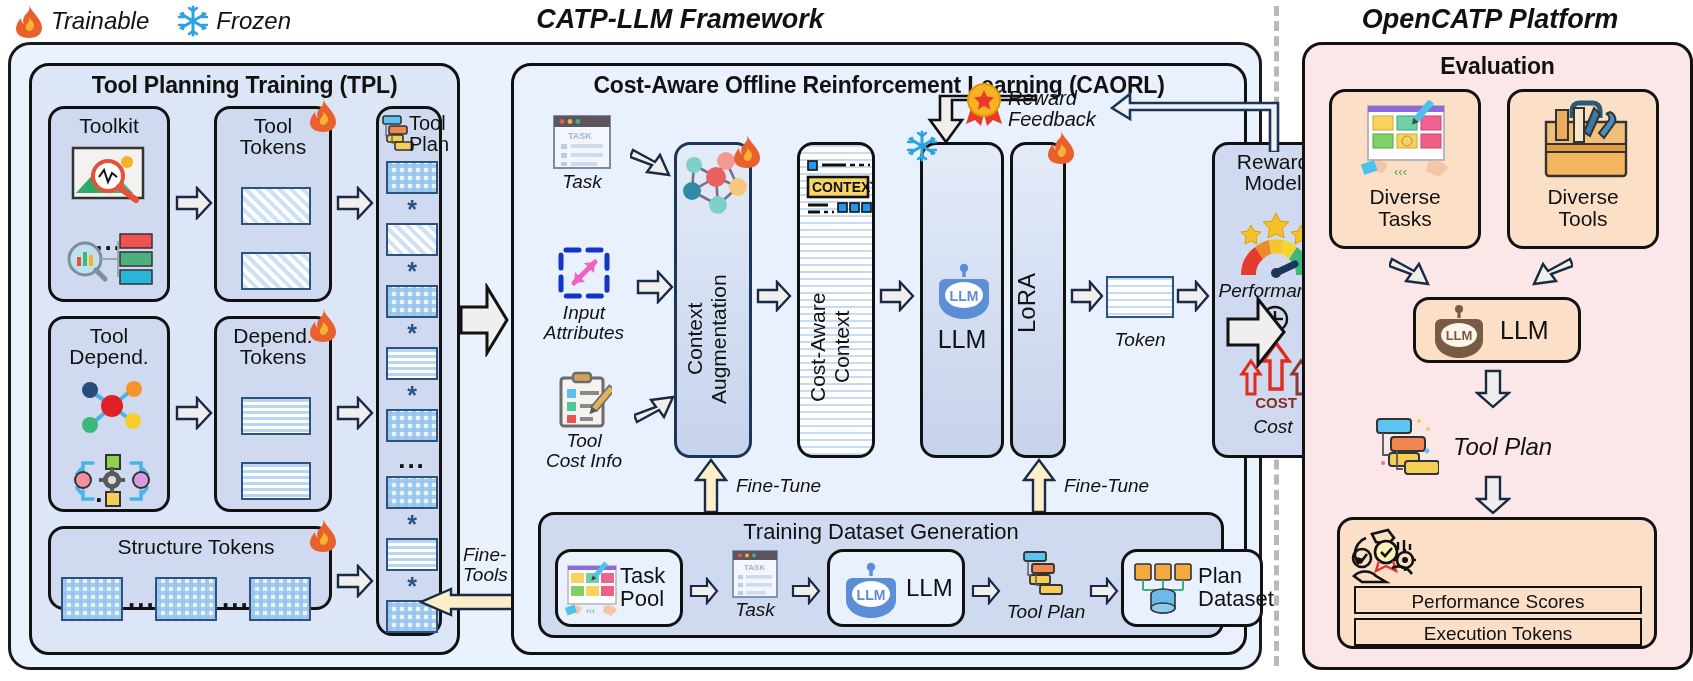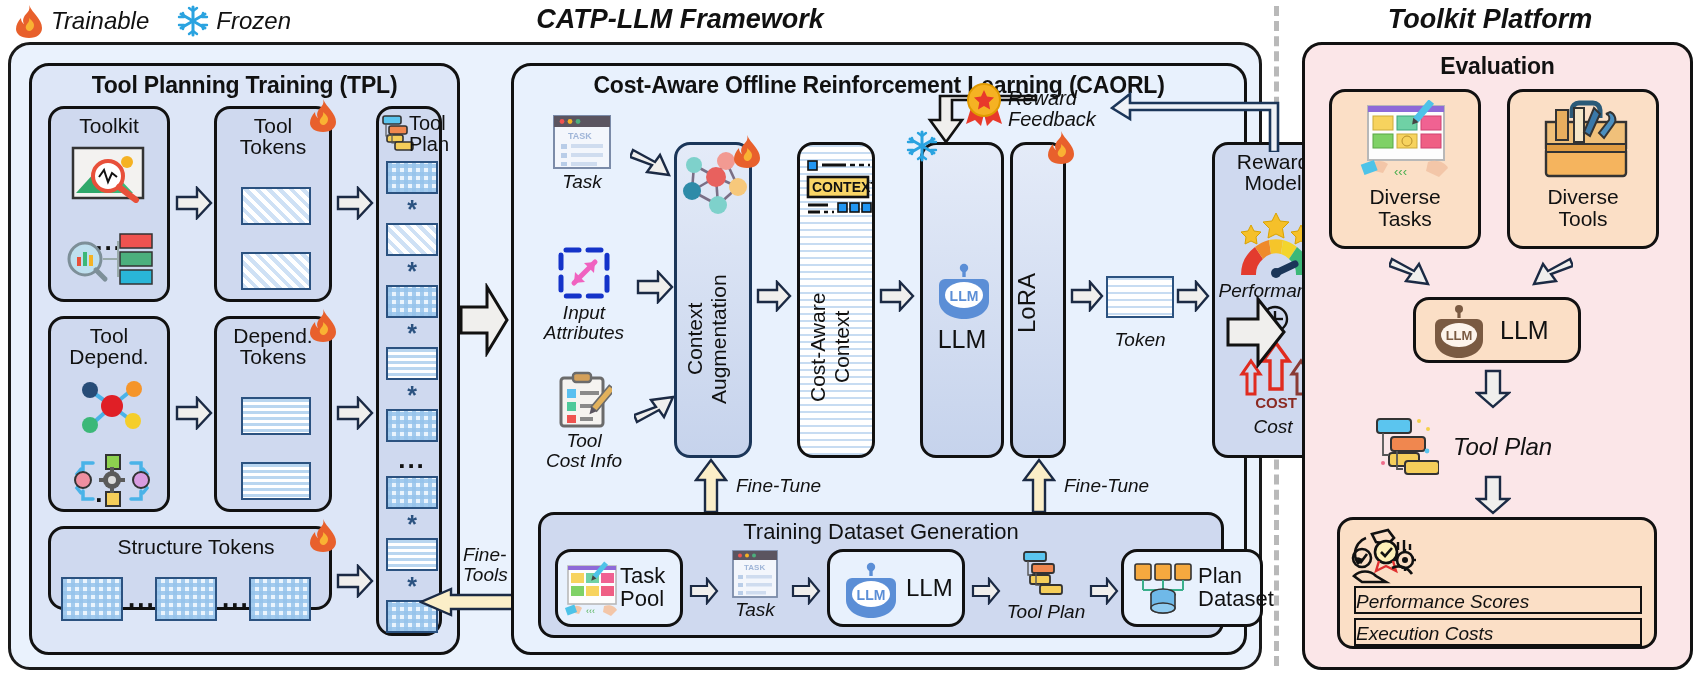--- a/index.html
+++ b/index.html
@@ -46,21 +46,21 @@
   .flame{width:30px;height:34px;}
   .snow{width:32px;height:32px;}
 
   .arrow-g{position:absolute;}
   .fine-tune-lbl{position:absolute;font-size:19px;font-style:italic;color:#111;line-height:1.05;}
 
   
   #platform{position:absolute;left:1302px;top:42px;width:385px;height:622px;background:#fbe6e8;border:3px solid #111;border-radius:20px;}
   .pbox{position:absolute;background:#fbdfc6;border:3px solid #111;border-radius:16px;box-sizing:border-box;}
   .pbox-label{text-align:center;font-size:21px;color:#111;line-height:1.05;}
-  .qrow{border:2px solid #111;background:#fbdfc6;font-size:19px;font-style:italic;text-align:left;color:#111;box-sizing:border-box;}
+  .qrow{border:2px solid #111;background:#fbdfc6;font-size:19px;text-align:center;color:#111;box-sizing:border-box;}
 
   svg{display:block;}
 </style>
 </head>
 <body>
 
 <div class="legend">
   <div class="lg-item">
     <span>
       <svg class="flame" viewBox="0 0 30 34">
@@ -81,21 +81,21 @@
           <g stroke="#2aa3e0" stroke-width="2.4" stroke-linecap="round">
             <path d="M16 6l-4-3M16 6l4-3M16 26l-4 3M16 26l4 3M7 12l-5 0M7 12l-1-4M25 20l5 0M25 20l1 4M7 20l-5 0M7 20l-1 4M25 12l5 0M25 12l1-4"></path>
           </g>
         </svg>
     </span>
     <span class="lg-label">Frozen</span>
   </div>
 </div>
 
 <div class="main-title">CATP-LLM Framework</div>
-<div class="right-title">Toolkit Platform</div>
+<div class="right-title">OpenCATP Platform</div>
 <div class="divider"></div>
 
 <div class="framework">
 
   <div class="panel" id="tpl">
     <div class="panel-title">Tool Planning Training (TPL)</div>
 
     <div class="box" style="left:16px;top:40px;width:122px;height:196px;">
       <div class="box-label" style="padding-top:6px;">Toolkit</div>
       <div style="position:absolute;left:19px;top:36px;">
@@ -842,15 +842,15 @@
               <line x1="0" y1="8" x2="0" y2="11"></line>
               <line x1="-11" y1="0" x2="-8" y2="0"></line>
               <line x1="8" y1="0" x2="11" y2="0"></line>
             </g>
         </g>
         <path d="M6 48c6-6 16-6 22 0l10 6H14z" fill="none" stroke="#111" stroke-width="2.6"></path>
         <path d="M44 40c8-4 16 0 20 6" fill="none" stroke="#111" stroke-width="2.6"></path>
       </svg>
     </div>
     <div class="qrow" style="position:absolute;left:14px;top:66px;width:288px;height:28px;line-height:28px;"><span>Performance Scores</span></div>
-    <div class="qrow" style="position:absolute;left:14px;top:98px;width:288px;height:28px;line-height:28px;"><span>Execution Costs</span></div>
+    <div class="qrow" style="position:absolute;left:14px;top:98px;width:288px;height:28px;line-height:28px;"><span>Execution Tokens</span></div>
   </div>
 </div>
 
 </body></html>

